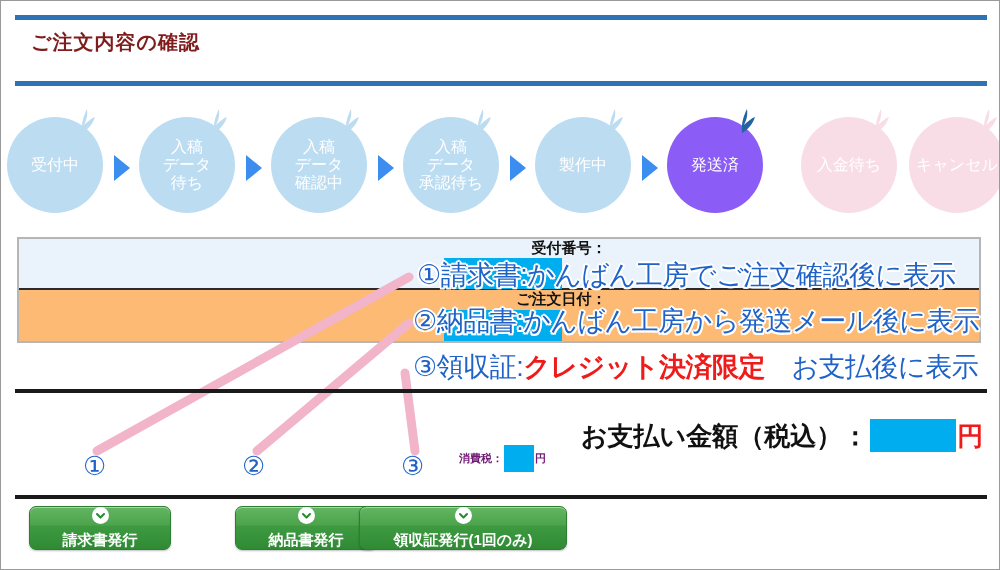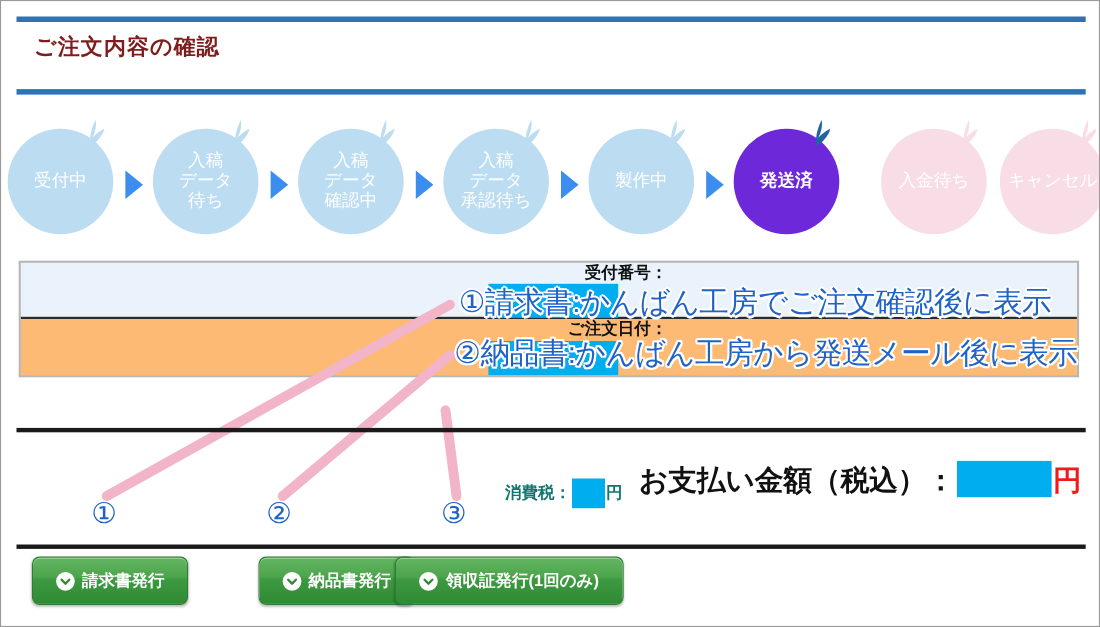--- a/index.html
+++ b/index.html
@@ -53,21 +53,21 @@
     box-sizing:border-box;
   }
   .step .leaf{
     position:absolute;
     width:26px;height:26px;
     left:62px;top:0px;
     pointer-events:none;
   }
   .step.blue-light .ball{background:#bcdcf2;}
   .step.blue-light .leaf path{fill:#bcdcf2;}
-  .step.blue-dark  .ball{background:#6d28d9;font-weight:bold;}
+  .step.blue-dark  .ball{background:#8b5cf6;}
   .step.blue-dark  .leaf path{fill:#2263a5;}
   .step.pink .ball{background:#f8dde7;}
   .step.pink .leaf path{fill:#f8dde7;}
 
   .arrow{
     position:absolute;top:46px;
     width:0;height:0;
     border-left:16px solid #3b8ef0;
     border-top:13px solid transparent;
     border-bottom:13px solid transparent;
@@ -139,22 +139,22 @@
   .callout{
     position:absolute;
     font-size:26px;color:#1f63c8;font-weight:normal;
   }
   .c1{left:82px;top:450px;}
   .c2{left:241px;top:450px;}
   .c3{left:400px;top:450px;}
 
   
   .tax-block{
-    position:absolute;left:458px;top:434px;
-    font-size:15px;font-weight:bold;color:#0f766e;
+    position:absolute;left:458px;top:444px;
+    font-size:11px;font-weight:bold;color:#701a75;
     white-space:nowrap;
     display:flex;align-items:center;
   }
   .tax-block .redact.tax{width:30px;height:27px;margin:0 1px;}
   .total-block{
     position:absolute;left:580px;top:418px;
     font-size:26px;font-weight:bold;color:#111;
     white-space:nowrap;
     display:flex;
   }
@@ -168,20 +168,21 @@
     background:linear-gradient(to bottom,#63b562 0%,#4da44c 42%,#3e9a41 46%,#2f8a34 100%);
     border:1px solid #2e7d32;
     box-shadow:inset 0 1px 0 rgba(255,255,255,.45), 0 1px 2px rgba(0,0,0,.25);
     color:#fff;
     display:flex;align-items:center;justify-content:center;
     gap:7px;
     font-size:15px;font-weight:bold;
     box-sizing:border-box;
     white-space:nowrap;
     cursor:pointer;
+    flex-direction:column;
   }
   .btn .chev{
     width:17px;height:17px;border-radius:50%;
     background:#fff;flex:0 0 auto;
     display:flex;align-items:center;justify-content:center;
   }
   .btn .chev svg{display:block;}
   .btn1{left:28px;width:142px;}
   .btn2{left:194px;width:142px;margin-left:40px;}
   .btn3{left:358px;width:208px;}
@@ -306,20 +307,21 @@
   <svg class="pink-lines">
     <line x1="96" y1="450" x2="408" y2="276" stroke="#f2b4c8" stroke-width="9" stroke-linecap="round"></line>
     <line x1="256" y1="450" x2="408" y2="322" stroke="#f2b4c8" stroke-width="9" stroke-linecap="round"></line>
     <line x1="414" y1="450" x2="404" y2="372" stroke="#f2b4c8" stroke-width="9" stroke-linecap="round"></line>
   </svg>
 
   <div class="anno anno1"><span>①</span><span>請求書:かんばん工房でご注文確認後に表示</span></div>
 
   <div class="anno anno2"><span>②</span><span>納品書:かんばん工房から発送メール後に表示</span></div>
 
+  <div class="anno anno3"><span>③</span><span>領収証:</span><span class="red">クレジット決済限定</span><span>　お支払後に表示</span></div>
 
   <div class="hr-thick hr1"></div>
 
   <div class="callout c1">①</div>
   <div class="callout c2">②</div>
   <div class="callout c3">③</div>
 
   <div class="tax-block">
     <span>消費税：</span>
     <span class="redact tax"></span>

